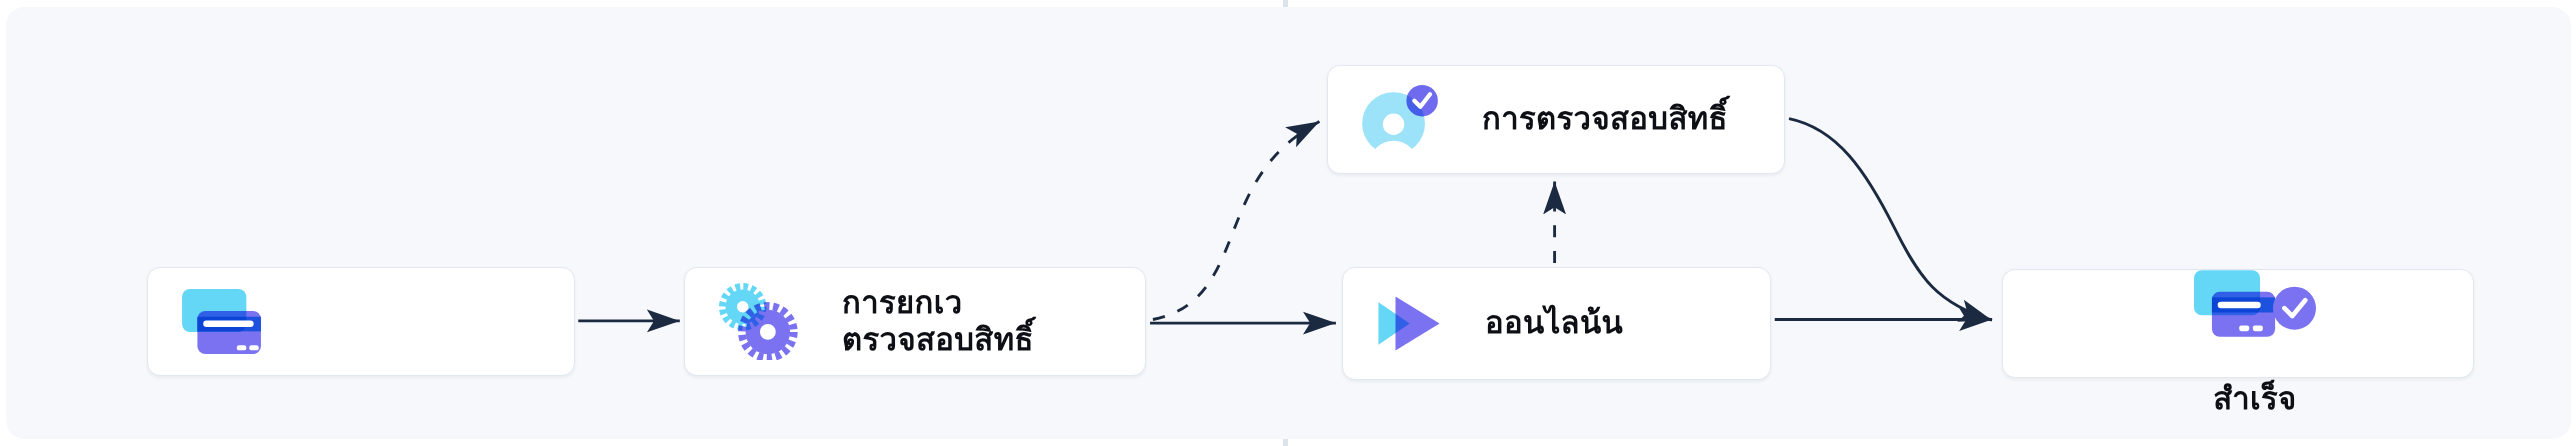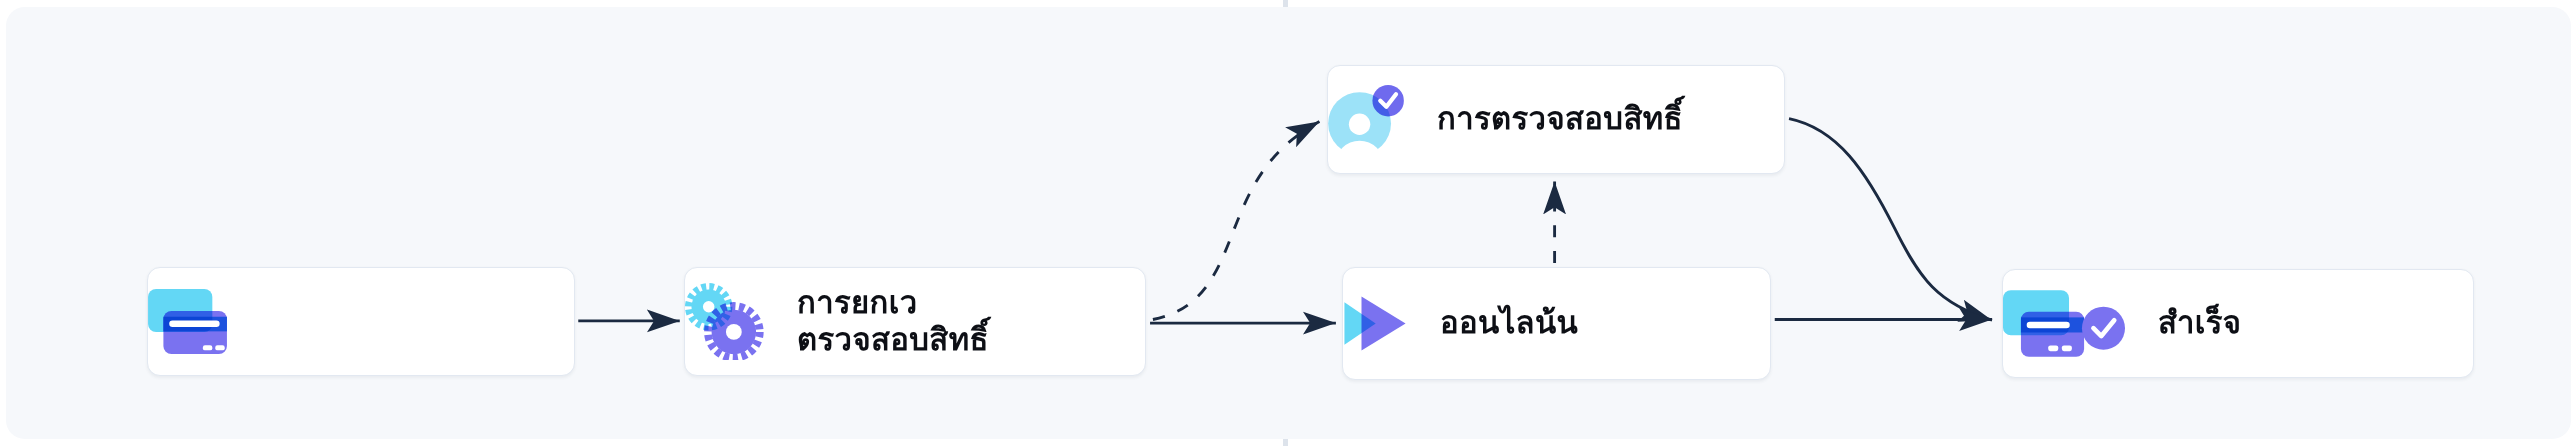--- a/index.html
+++ b/index.html
@@ -23,34 +23,34 @@
     position:absolute;left:5.7px;top:7.2px;width:2565px;height:432px;
     background:var(--panel-bg);border-radius:18.6px;
   }
   .tick{position:absolute;left:1283px;width:5px;height:7.9px;background:#dde3eb;}
   .tick.top{top:0;}
   .tick.bottom{bottom:0;}
   .edges{position:absolute;left:0;top:0;width:2576px;height:446px;pointer-events:none;}
   .edge{stroke:var(--edge);stroke-width:4;fill:none;}
   .edge.dashed{stroke-dasharray:17 19;}
   .node{
-    position:absolute;display:flex;align-items:center;gap:33px;
+    position:absolute;display:flex;align-items:center;gap:44px;
     background:#ffffff;border:1.8px solid var(--node-border);border-radius:13px;
-    box-sizing:border-box;
+    box-sizing:border-box;padding-left:34px;
     box-shadow:0 1.4px 2.9px rgba(71,85,105,.07);
   }
   .node-label{
     font-size:31px;font-weight:700;color:var(--text);
     line-height:1.18;white-space:pre-line;letter-spacing:0.4px;
   }
   .n-payment  {left:147px; top:267px;width:428px;height:109px;}
   .n-mech     {left:684px; top:267px;width:462px;height:109px;}
   .n-verify   {left:1327px;top:65px; width:458px;height:109px;}
   .n-exception{left:1342px;top:267px;width:429px;height:113px;}
-  .n-success  {left:2002px;top:269px;width:472px;height:109px;}
+  .n-success  {left:2002px;top:269px;width:472px;height:109px;flex-direction:column;}
   .icon{flex:0 0 auto;display:block;}
   .blend{mix-blend-mode:multiply;}
 </style>
 </head>
 <body>
 
 <div class="stage">
   <div class="tick top"></div>
   <div class="tick bottom"></div>
 

